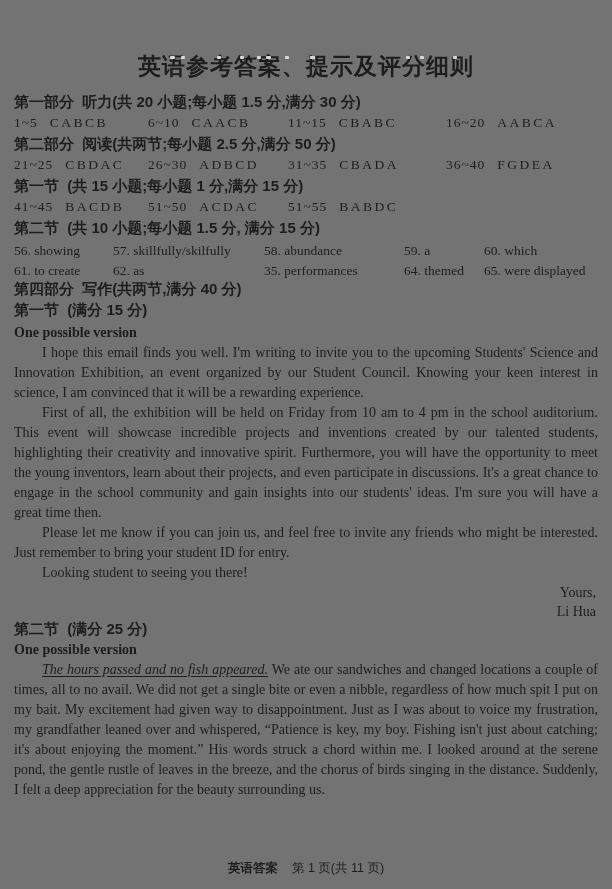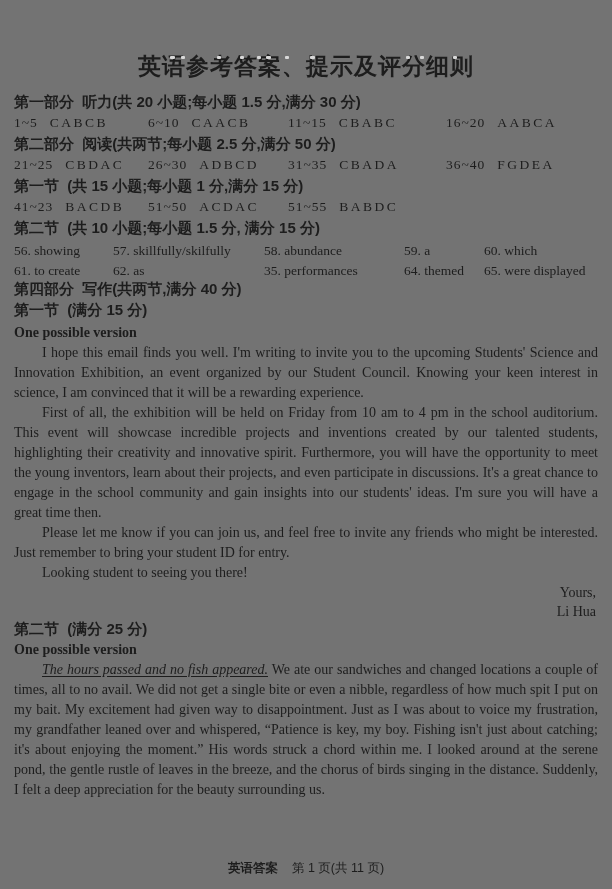--- a/index.html
+++ b/index.html
@@ -106,21 +106,21 @@
       </span>
       <span class="grp">
         <span class="rng">36~40</span>
         <span class="let">FGDEA</span>
       </span>
     </div>
 
     <div class="ph">第一节  (共 15 小题;每小题 1 分,满分 15 分)</div>
     <div class="ans-row">
       <span class="grp g1">
-        <span class="rng">41~23</span>
+        <span class="rng">41~45</span>
         <span class="let">BACDB</span>
       </span>
       <span class="grp g2">
         <span class="rng">51~50</span>
         <span class="let">ACDAC</span>
       </span>
       <span class="grp">
         <span class="rng">51~55</span>
         <span class="let">BABDC</span>
       </span>

